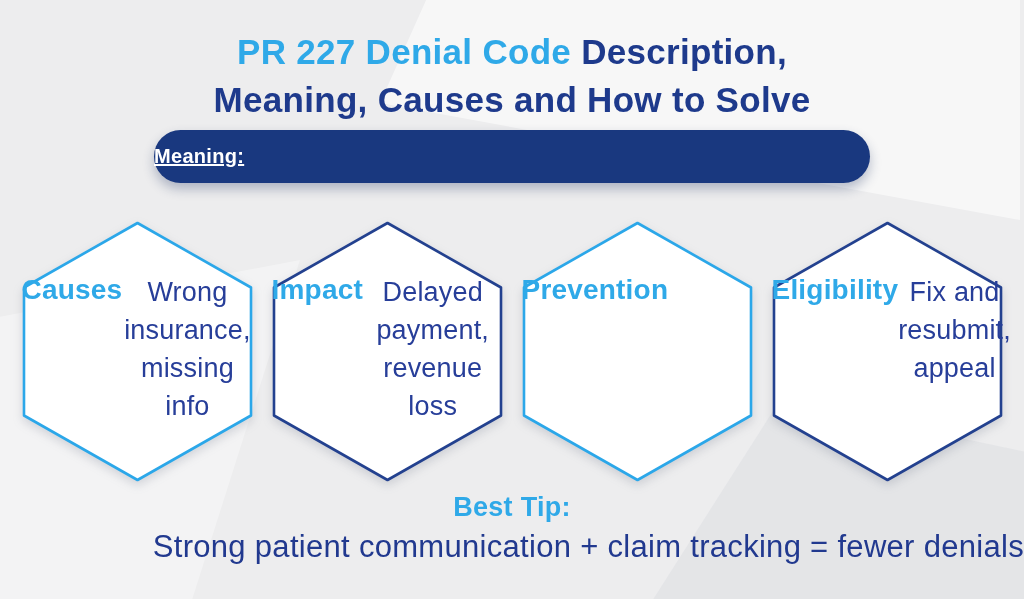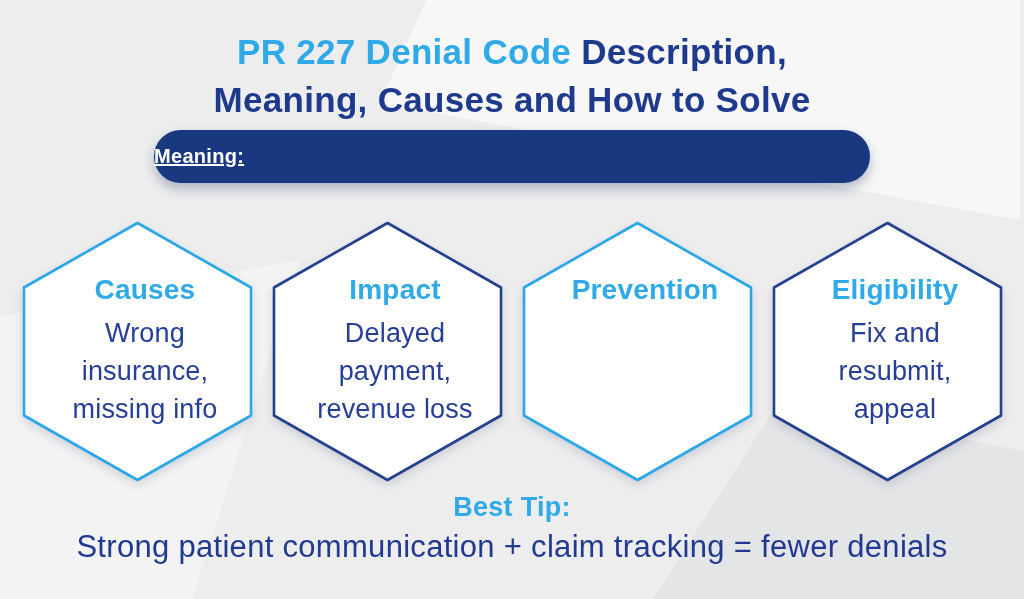--- a/index.html
+++ b/index.html
@@ -74,36 +74,33 @@
   }
   .hex svg {
     position: absolute;
     inset: 0;
     filter: drop-shadow(0 4px 5px rgba(90, 100, 125, 0.22));
   }
   .hex-content {
     position: absolute;
     inset: 0;
     display: flex;
-    flex-direction: column;
-    align-items: center;
+    flex-direction: row;
     padding-top: 52px;
     box-sizing: border-box;
     text-align: center;
-    padding-left: 16px;
   }
   .hex-heading {
     font-size: 28px;
     line-height: 34px;
     font-weight: 700;
     color: #2fa9e8;
     letter-spacing: 0.2px;
   }
   .hex-body {
-    margin-top: 7px;
     font-size: 27px;
     line-height: 38px;
     font-weight: 500;
     color: #273e99;
     white-space: pre-line;
     letter-spacing: 0.2px;
   }
 
   .best-tip {
     position: relative;
@@ -111,21 +108,21 @@
     text-align: center;
     font-size: 27px;
     line-height: 32px;
     font-weight: 700;
     color: #2fa9e8;
     letter-spacing: 0.3px;
   }
   .tip-text {
     position: relative;
     margin-top: 5px;
-    text-align: center;
+    text-align: right;
     font-size: 31px;
     line-height: 38px;
     font-weight: 500;
     color: #21398f;
     letter-spacing: 0.3px;
   }
 </style>
 </head>
 <body>
 

